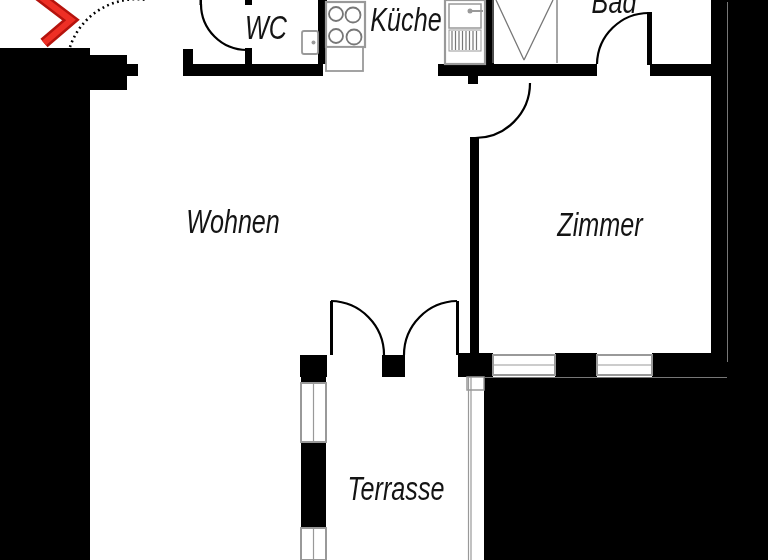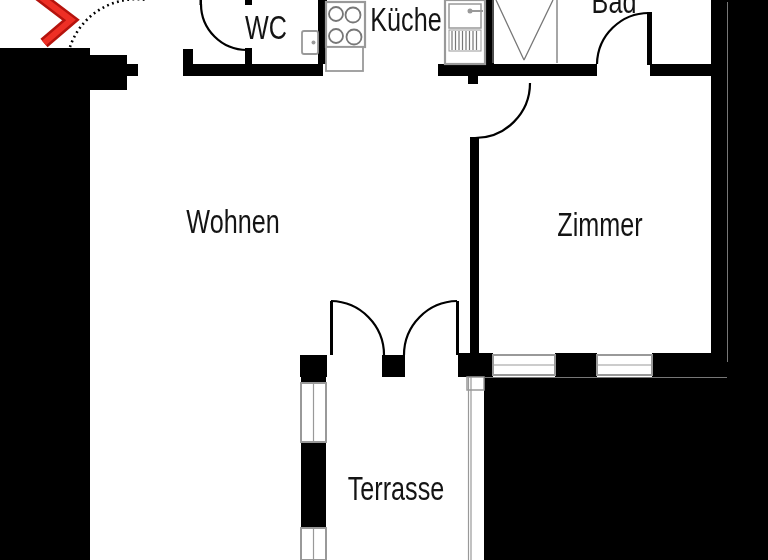--- a/index.html
+++ b/index.html
@@ -2,20 +2,21 @@
 <html style="--wall: #000000; --fixture: #999999; --fixture_dark: #777777; --accent: #ee2f25; --accent_dark: #b5130d; --text: #141414; --background: #ffffff;"><head>
 <meta charset="utf-8">
 <style>
   html,body{margin:0;padding:0;background:#fff;}
   #stage{
     position:relative;
     width:768px;height:560px;
     overflow:hidden;
     background:var(--background,#fff);
     font-family:"Liberation Sans", sans-serif;
+    font-style:italic;
   }
   #plan-svg{position:absolute;left:0;top:0;}
   .wall{fill:var(--wall,#000);}
   .arc{stroke:var(--wall,#000);stroke-width:2.2;fill:none;}
   .arc-dashed{stroke:var(--wall,#000);stroke-width:2.6;fill:none;stroke-dasharray:1.8 3.4;}
   .fx{stroke:var(--fixture,#999);fill:var(--background,#fff);}
   .fx-line{stroke:var(--fixture,#999);fill:none;}
   .fx-dark{stroke:var(--fixture_dark,#777);fill:none;}
   .fx-fill{fill:var(--fixture,#999);}
   .seam{stroke:var(--fixture_dark,#777);stroke-width:1;fill:none;}

